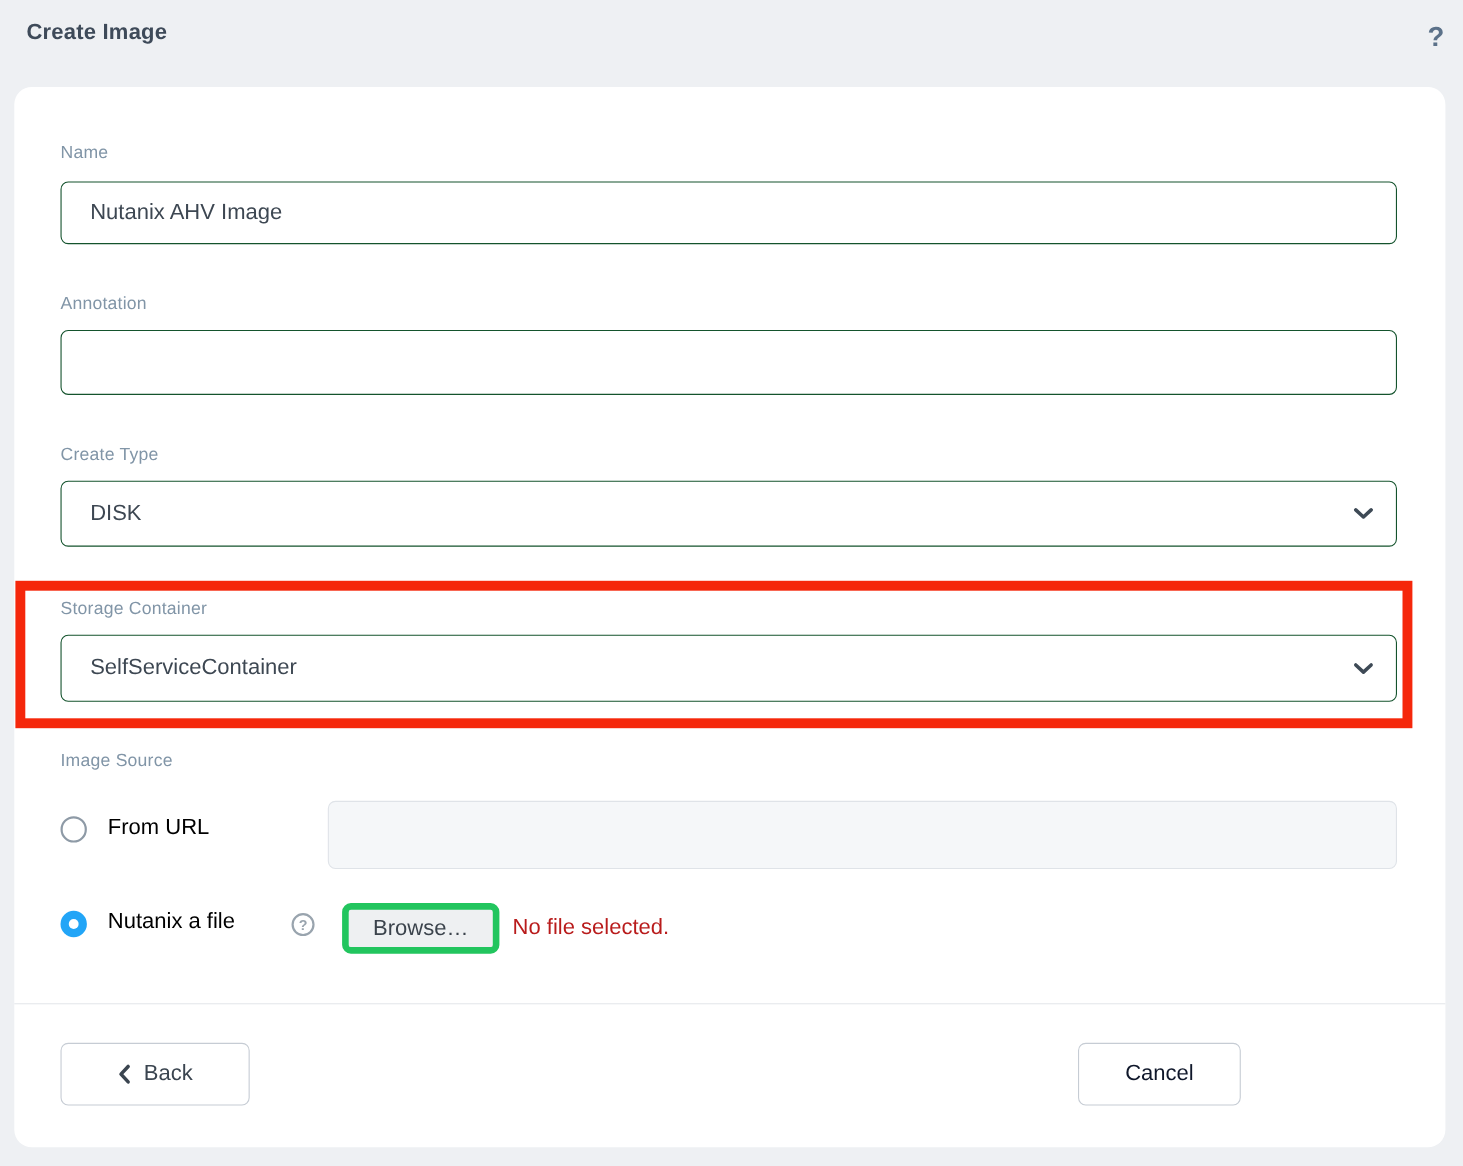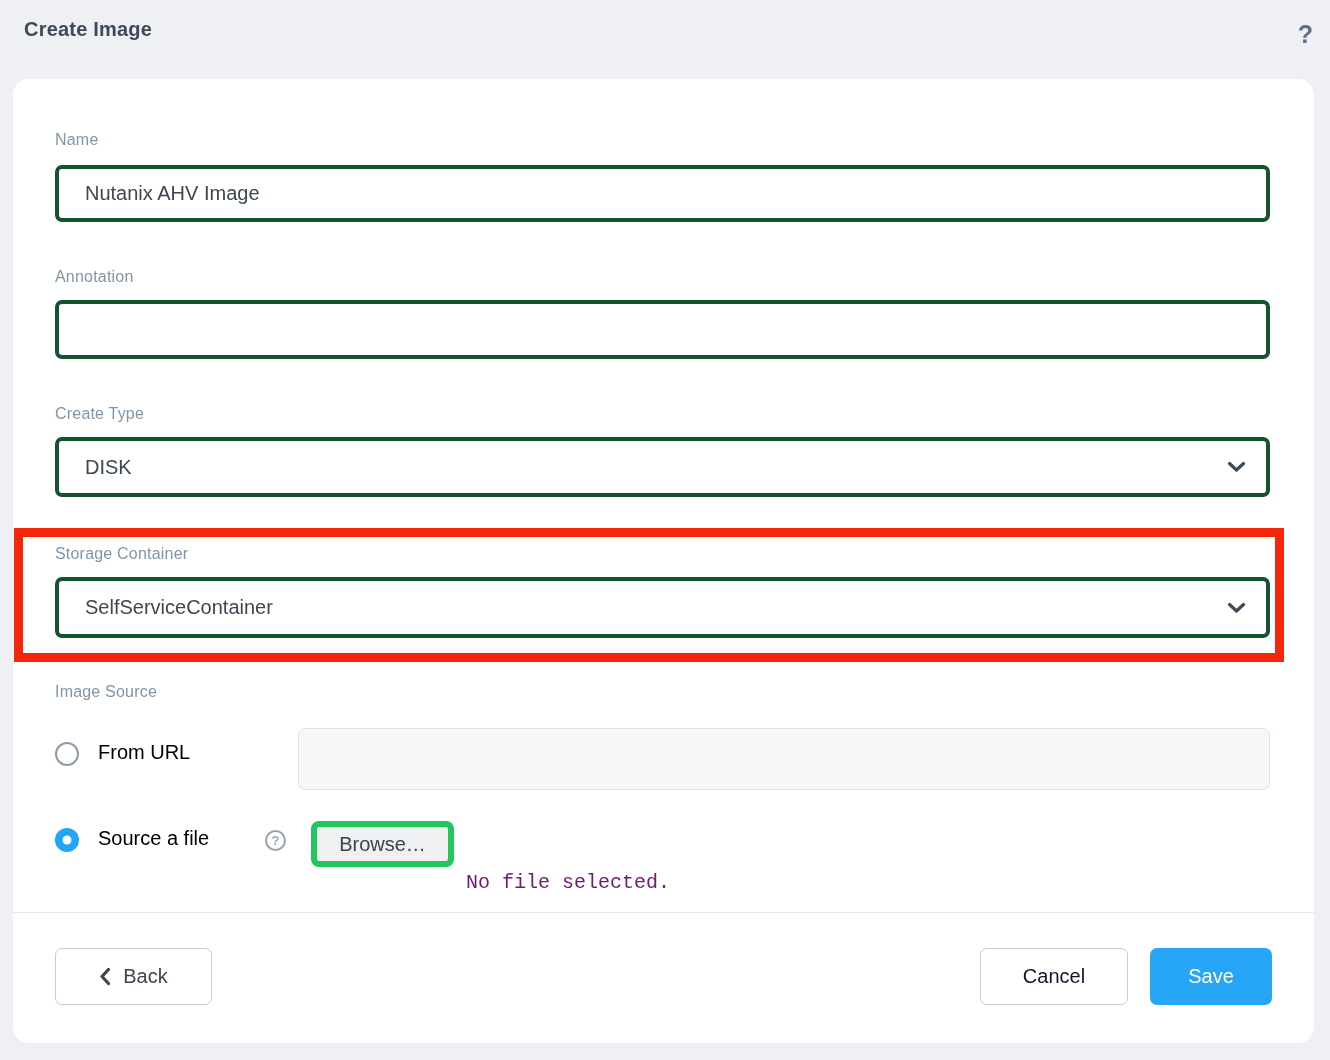--- a/index.html
+++ b/index.html
@@ -31,21 +31,21 @@
     background: #ffffff; border-radius: 16px;
   }
 
   .field-label {
     position: absolute; left: 42px;
     font-size: 16px; color: #8195a7; letter-spacing: 0.2px;
   }
 
   .text-input, .select-box {
     position: absolute; left: 42px; width: 1215px;
-    border: 4px solid #14532d; border-radius: 7px;
+    border: 1px solid #14532d; border-radius: 7px;
     background: #fff;
     font-family: "Liberation Sans", "DejaVu Sans", sans-serif;
     font-size: 20px; color: #3d4752;
     padding: 0 26px; outline: none;
   }
   .text-input { height: 57px; }
 
   .select-box {
     height: 60px; display: flex; align-items: center;
     cursor: pointer; position: absolute;
@@ -96,37 +96,37 @@
     text-align: center; cursor: pointer;
   }
   .browse-btn {
     position: absolute; left: 298px; top: 742px;
     width: 143px; height: 46px;
     background: #eef0f2; border: 6px solid #22c55e; border-radius: 8px;
     font-family: "Liberation Sans", "DejaVu Sans", sans-serif;
     font-size: 20px; color: #3b434c; cursor: pointer;
   }
   .file-status {
-    position: absolute; left: 453px; top: 792px;
-    font-size: 20px; color: #701a75; font-family: Liberation Mono, monospace;
+    position: absolute; left: 453px; top: 753px;
+    font-size: 20px; color: #b91c1c;
   }
 
   
   .divider {
     position: absolute; left: 0; top: 833px;
     width: 100%; height: 1px; background: #e5e8eb;
   }
   .btn {
     position: absolute; top: 869px; height: 57px;
     border-radius: 7px; font-family: "Liberation Sans", "DejaVu Sans", sans-serif;
     font-size: 20px; cursor: pointer;
     display: flex; align-items: center; justify-content: center;
   }
   .btn-back {
-    left: 42px; width: 157px;
+    left: 42px; width: 172px;
     background: #fff; border: 1px solid #c6ccd4; color: #3b4550;
     gap: 12px;
   }
   .btn-cancel {
     left: 967px; width: 148px;
     background: #fff; border: 1px solid #c6ccd4; color: #0f172a;
   }
   .btn-save {
     left: 1137px; width: 122px;
     background: #27a5f6; border: none; color: #ffffff;
@@ -168,32 +168,31 @@
     </span>
   </div>
 
   <label class="field-label" style="top:604px">Image Source</label>
 
   <div class="radio" style="top:663px"></div>
   <span class="radio-label" style="top:662px">From URL</span>
   <input class="url-input" type="text" disabled="" value="" style="">
 
   <div class="radio checked" style="top:749px"></div>
-  <span class="radio-label" style="top:748px">Source a file</span>
+  <span class="radio-label" style="top:748px">Nutanix a file</span>
   <span class="mini-help">?</span>
   <button class="browse-btn">Browse…</button>
   <span class="file-status">No file selected.</span>
 
   <div class="divider"></div>
 
   <button class="btn btn-back">
     <span style="display:flex">
       <svg width="12" height="19" viewBox="0 0 12 19">
           <path d="M9.5 2.5 L3 9.5 L9.5 16.5" fill="none" stroke="#3b4550" stroke-width="3.2" stroke-linecap="round" stroke-linejoin="round"></path>
         </svg>
     </span>
     <span>Back</span>
   </button>
 
   <button class="btn btn-cancel">Cancel</button>
-  <button class="btn btn-save">Save</button>
 
 </div>
 
 </body></html>

